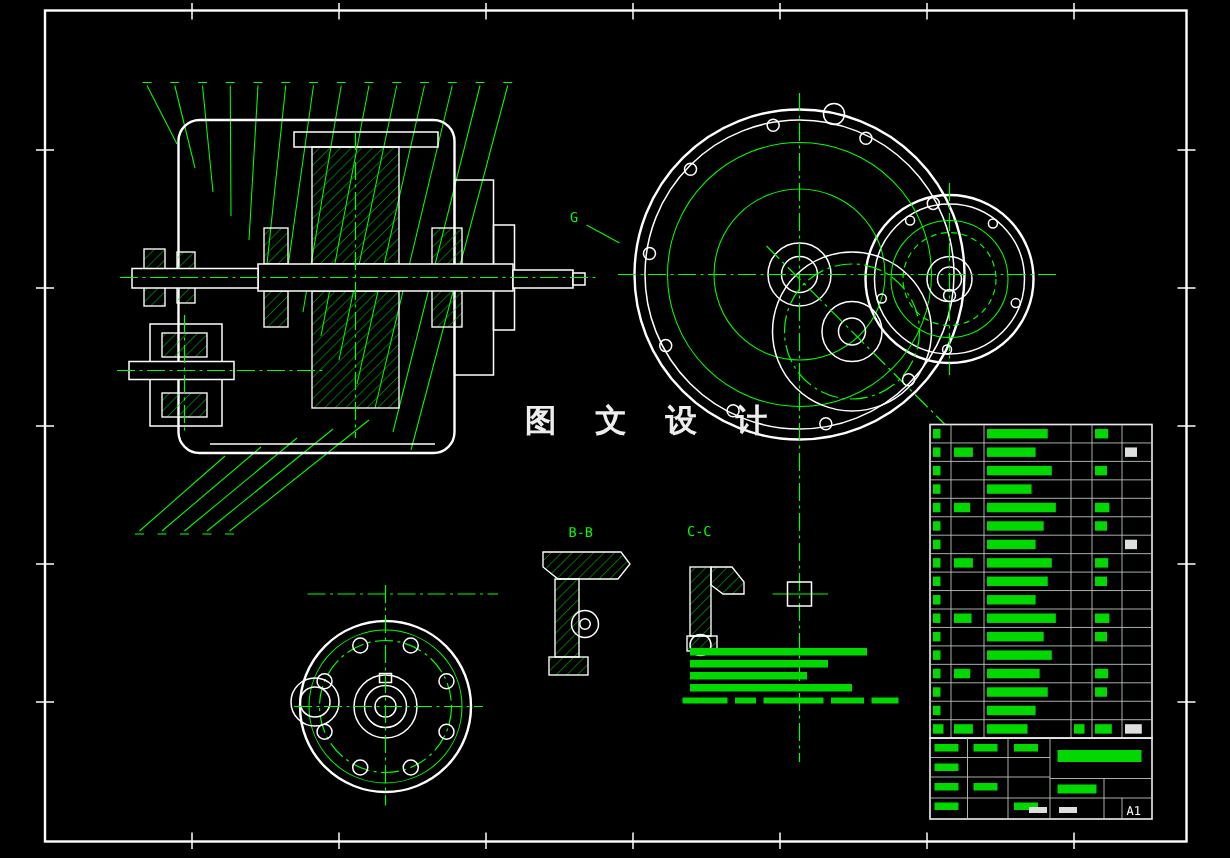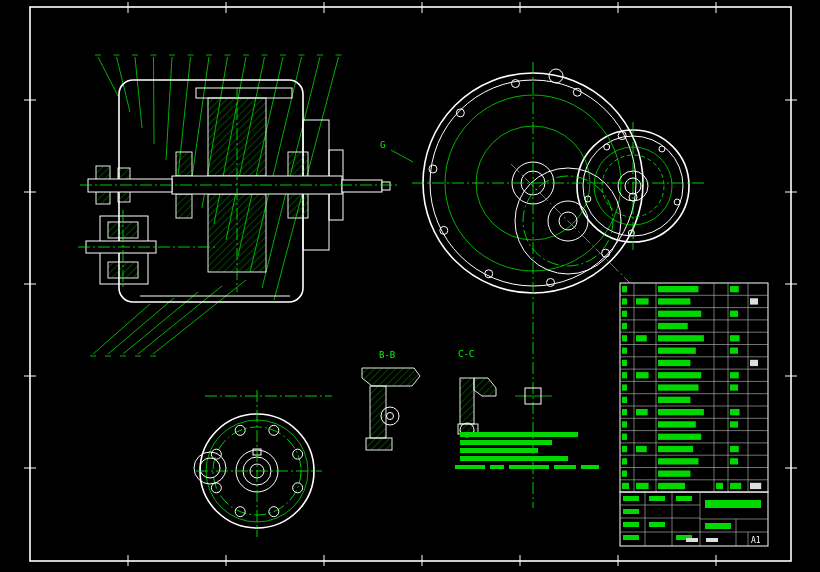--- a/index.html
+++ b/index.html
@@ -338,13 +338,14 @@
         <rect x="649" y="522" width="16" height="5" class="bar"></rect>
         <rect x="676" y="496" width="16" height="5" class="bar"></rect>
         <rect x="676" y="535" width="16" height="5" class="bar"></rect>
         <rect x="705" y="500" width="56" height="8" class="bar"></rect>
         <rect x="705" y="523" width="26" height="6" class="bar"></rect>
         <rect x="686" y="538" width="12" height="4" class="wbar"></rect>
         <rect x="706" y="538" width="12" height="4" class="wbar"></rect>
       </g>
   </svg>
 
+  <div class="watermark">图 文 设 计</div>
 </div>
 
 </body></html>

